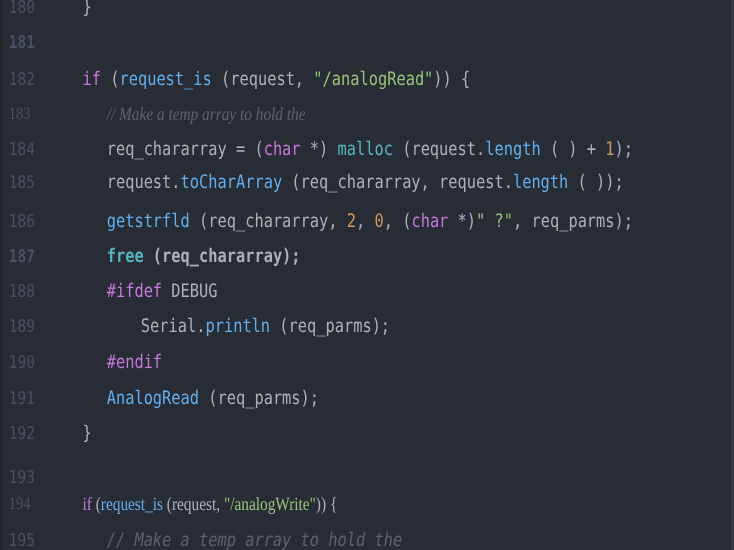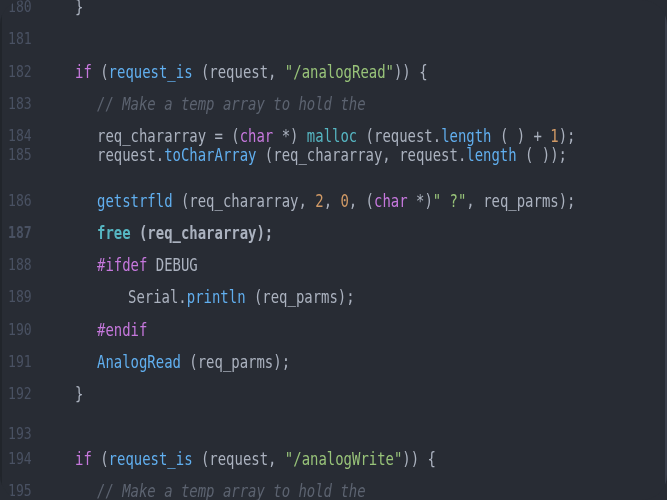--- a/index.html
+++ b/index.html
@@ -11,21 +11,20 @@
     background: #282c34;
   }
   .editor {
     position: relative;
     width: 667px;
     height: 500px;
     background: #282c34;
     font-family: "DejaVu Sans Mono", "Liberation Mono", monospace;
     font-size: 17px;
     overflow: hidden;
-    border-radius: 25px;
   }
   .left-edge {
     position: absolute;
     left: 0; top: 0; bottom: 0;
     width: 2px;
     background: #21252b;
   }
   .right-edge {
     position: absolute;
     right: 0; top: 0; bottom: 0;
@@ -65,30 +64,30 @@
   .tok-plain   { color: #abb2bf; }
   .tok-class   { color: #abb2bf; }
 </style>
 </head>
 <body>
 
 <div class="editor">
   <div class="left-edge"></div>
   <div id="lines">
       <div class="line" style="top: -9px;"><span class="ln">180</span><span class="code" style="left: 75px;"><span class="tok-plain">}</span></span></div>
-      <div class="line" style="top: 23.27px;"><span class="ln">181</span><span class="code" style="left: 75px;"></span></div>
+      <div class="line" style="top: 23.27px; font-weight: bold;"><span class="ln">181</span><span class="code" style="left: 75px;"></span></div>
       <div class="line" style="top: 55.54px;"><span class="ln">182</span><span class="code" style="left: 75px;"><span class="tok-keyword">if</span><span class="tok-plain"> (</span><span class="tok-func">request_is</span><span class="tok-plain"> (request, </span><span class="tok-string">"/analogRead"</span><span class="tok-plain">)) {</span></span></div>
-      <div class="line" style="top: 87.81px;"><span class="ln">183</span><span class="code" style="left: 97px;"><span class="tok-comment">// Make a temp array to hold the</span></span></div>
+      <div class="line" style="top: 87.81px; font-family: Liberation Serif, serif;"><span class="ln">183</span><span class="code" style="left: 97px;"><span class="tok-comment">// Make a temp array to hold the</span></span></div>
       <div class="line" style="top: 120.08px;"><span class="ln">184</span><span class="code" style="left: 97px;"><span class="tok-plain">req_chararray = (</span><span class="tok-keyword">char</span><span class="tok-plain"> *) </span><span class="tok-builtin">malloc</span><span class="tok-plain"> (request.</span><span class="tok-func">length</span><span class="tok-plain"> ( ) + </span><span class="tok-number">1</span><span class="tok-plain">);</span></span></div>
-      <div class="line" style="top: 139px;"><span class="ln">185</span><span class="code" style="left: 97px;"><span class="tok-plain">request.</span><span class="tok-func">toCharArray</span><span class="tok-plain"> (req_chararray, request.</span><span class="tok-func">length</span><span class="tok-plain"> ( ));</span></span></div>
+      <div class="line" style="top: 150px;"><span class="ln">185</span><span class="code" style="left: 97px;"><span class="tok-plain">request.</span><span class="tok-func">toCharArray</span><span class="tok-plain"> (req_chararray, request.</span><span class="tok-func">length</span><span class="tok-plain"> ( ));</span></span></div>
       <div class="line" style="top: 184.62px;"><span class="ln">186</span><span class="code" style="left: 97px;"><span class="tok-func">getstrfld</span><span class="tok-plain"> (req_chararray, </span><span class="tok-number">2</span><span class="tok-plain">, </span><span class="tok-number">0</span><span class="tok-plain">, (</span><span class="tok-keyword">char</span><span class="tok-plain"> *)</span><span class="tok-string">" ?"</span><span class="tok-plain">, req_parms);</span></span></div>
       <div class="line" style="top: 216.89px; font-weight: bold;"><span class="ln">187</span><span class="code" style="left: 97px;"><span class="tok-builtin">free</span><span class="tok-plain"> (req_chararray);</span></span></div>
       <div class="line" style="top: 249.16px; padding-left: 45px;"><span class="ln">188</span><span class="code" style="left: 97px;"><span class="tok-keyword">#ifdef</span><span class="tok-plain"> DEBUG</span></span></div>
       <div class="line" style="top: 281.43px;"><span class="ln">189</span><span class="code" style="left: 128px;"><span class="tok-class">Serial</span><span class="tok-plain">.</span><span class="tok-func">println</span><span class="tok-plain"> (req_parms);</span></span></div>
       <div class="line" style="top: 313.7px;"><span class="ln">190</span><span class="code" style="left: 97px;"><span class="tok-keyword">#endif</span></span></div>
       <div class="line" style="top: 345.97px;"><span class="ln">191</span><span class="code" style="left: 97px;"><span class="tok-func">AnalogRead</span><span class="tok-plain"> (req_parms);</span></span></div>
       <div class="line" style="top: 378.24px;"><span class="ln">192</span><span class="code" style="left: 75px;"><span class="tok-plain">}</span></span></div>
       <div class="line" style="top: 418px; text-decoration: underline;"><span class="ln">193</span><span class="code" style="left: 75px;"></span></div>
-      <div class="line" style="top: 442.78px;"><span class="ln">194</span><span class="code" style="left: 75px;"><span class="tok-keyword">if</span><span class="tok-plain"> (</span><span class="tok-func">request_is</span><span class="tok-plain"> (request, </span><span class="tok-string">"/analogWrite"</span><span class="tok-plain">)) {</span></span></div>
+      <div class="line" style="top: 442.78px; font-family: Liberation Serif, serif;"><span class="ln">194</span><span class="code" style="left: 75px;"><span class="tok-keyword">if</span><span class="tok-plain"> (</span><span class="tok-func">request_is</span><span class="tok-plain"> (request, </span><span class="tok-string">"/analogWrite"</span><span class="tok-plain">)) {</span></span></div>
       <div class="line" style="top: 475.05px;"><span class="ln">195</span><span class="code" style="left: 97px;"><span class="tok-comment">// Make a temp array to hold the</span></span></div>
     </div>
   <div class="right-edge"></div>
 </div>
 
 </body></html>

